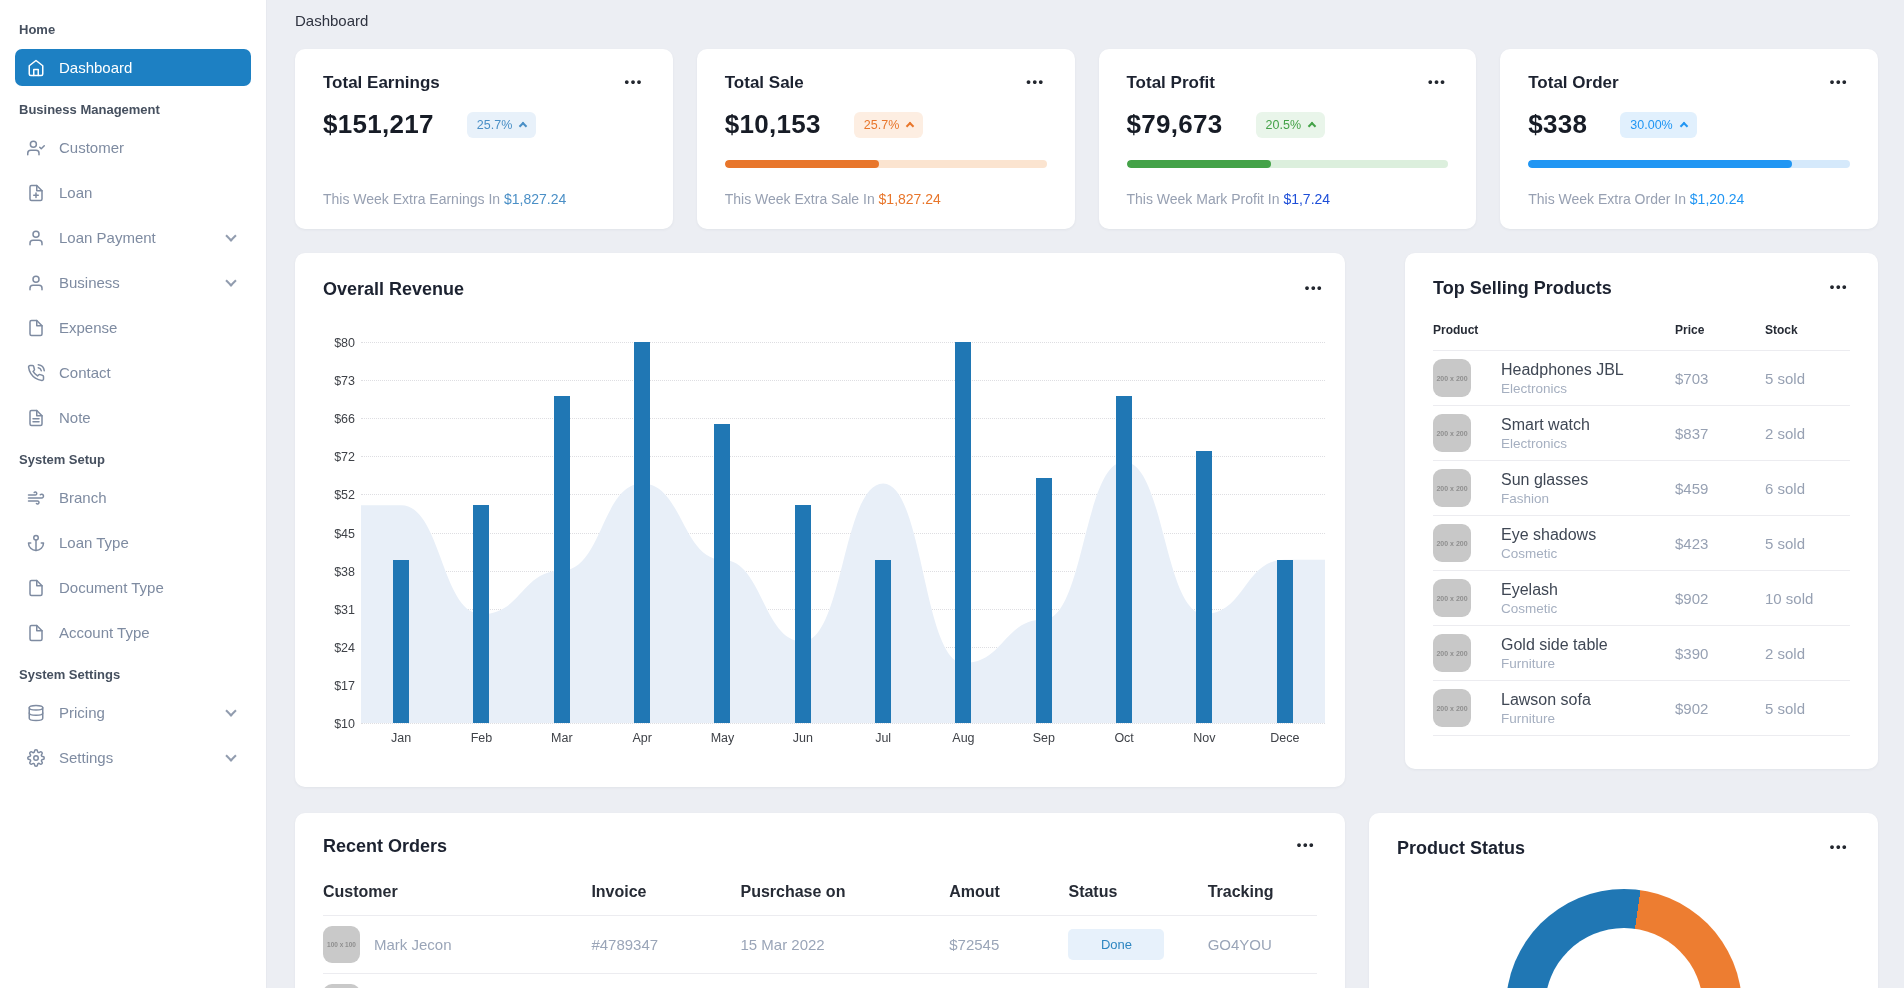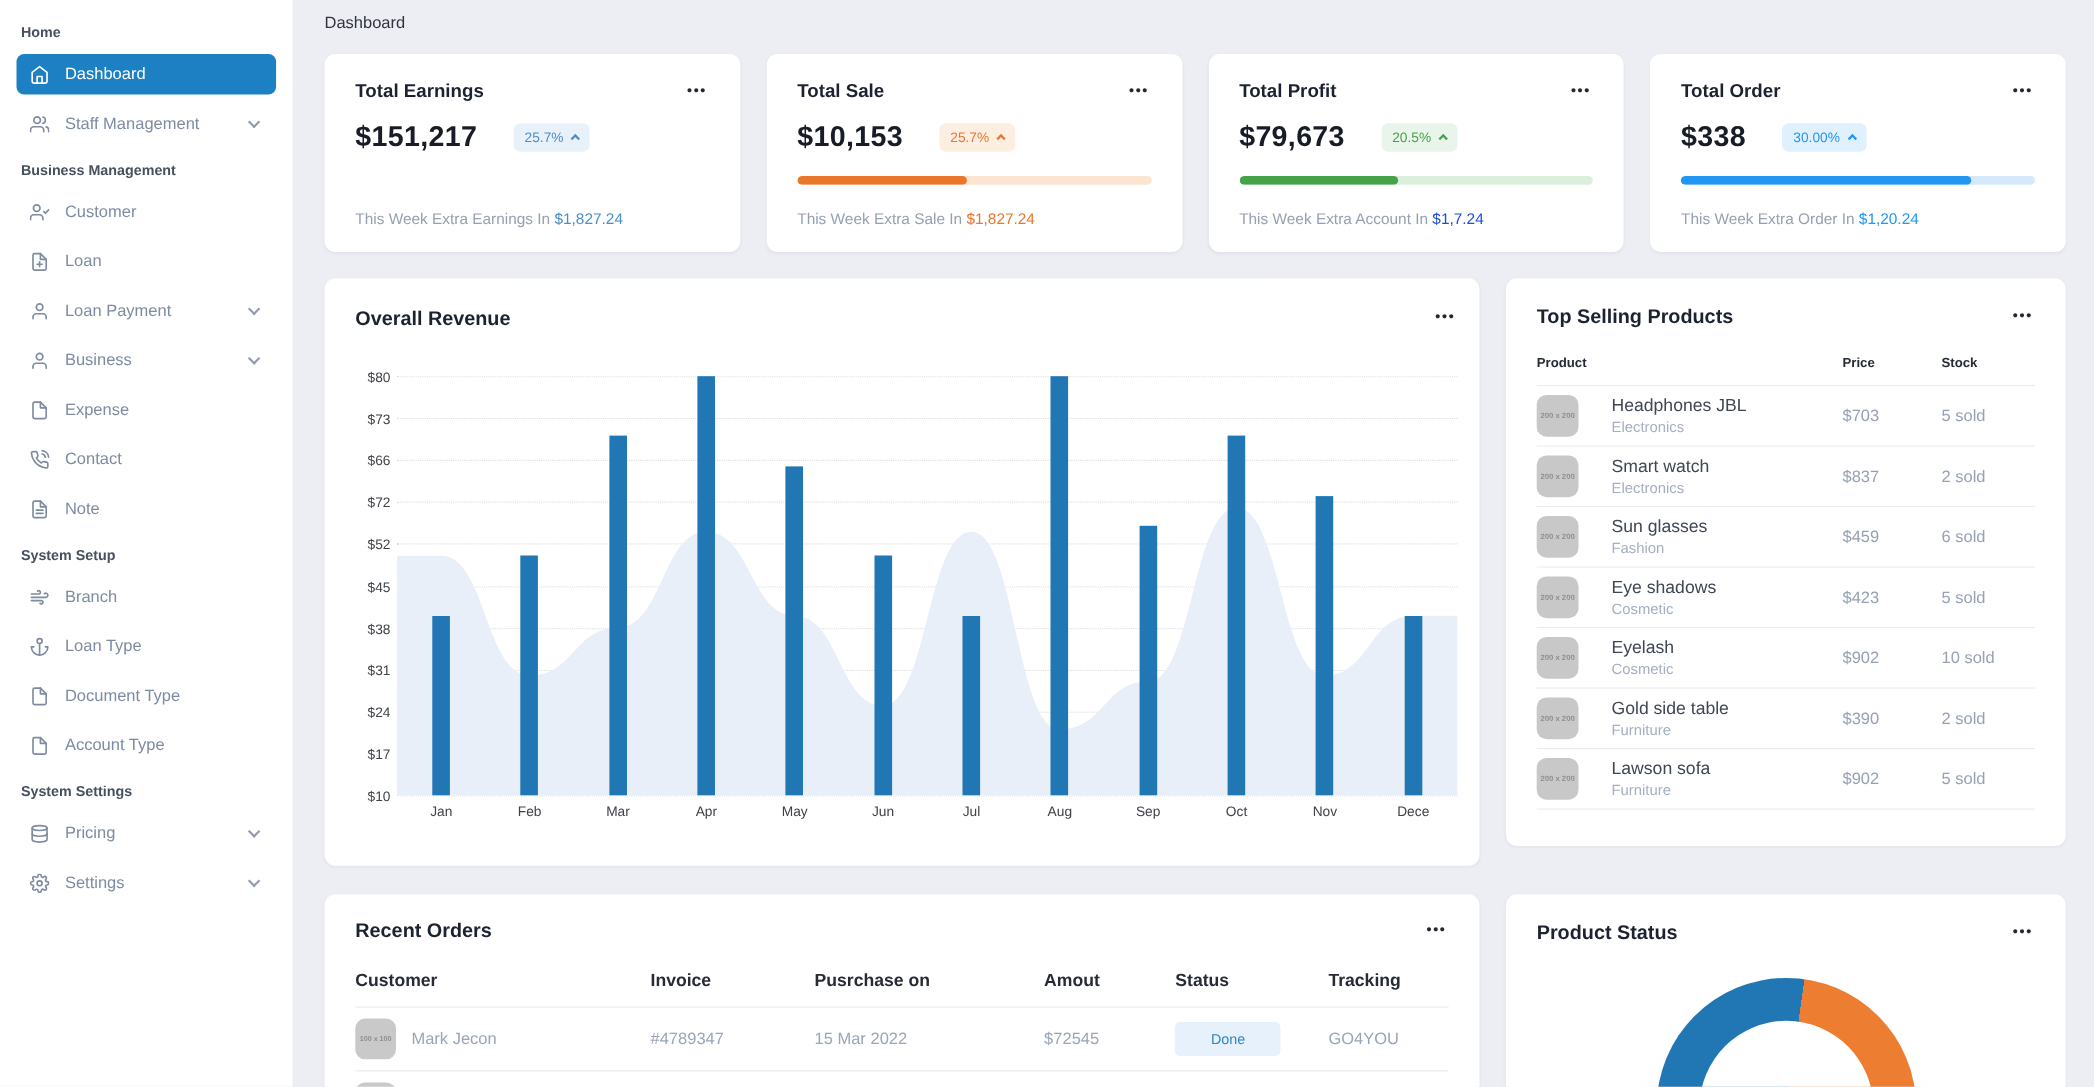--- a/index.html
+++ b/index.html
@@ -66,21 +66,21 @@
   .o-head { margin-top:26px; padding-bottom:14px; border-bottom:1px solid #ececf0;
             font-size:16px; font-weight:600; color:#262b35; }
   .o-row { padding:10px 0; border-bottom:1px solid #ececf0; font-size:15px; color:#9aa5b8; }
   .o-cust { display:flex; align-items:center; gap:14px; }
   .avatar { width:37px; height:37px; border-radius:9px; background:#c9c9c9; display:flex;
             align-items:center; justify-content:center; font-size:6.5px; font-weight:700; color:#8f8f8f; }
   .done-badge { background:#e7f1fb; color:#2e86c1; font-size:13px; padding:8px 0; width:96px;
                 text-align:center; border-radius:5px; display:inline-block; }
 
   
-  .products-card { height:516px; padding:25px 28px; }
+  .products-card { height:516px; padding:25px 28px;margin-left:36px; }
   .p-grid { display:grid; grid-template-columns:1fr 90px 85px; align-items:center; }
   .p-head { margin-top:24px; padding-bottom:13px; border-bottom:1px solid #ececf0;
             font-size:12px; font-weight:600; color:#262b35; }
   .p-row { padding:8px 0; border-bottom:1px solid #ececf0; font-size:15px; color:#97a1b3; }
   .p-prod { display:flex; align-items:center; gap:30px; }
   .thumb { width:38px; height:38px; min-width:38px; border-radius:9px; background:#c8c8c8; display:flex;
            align-items:center; justify-content:center; font-size:7px; font-weight:700; color:#8f8f8f; }
   .p-name { font-size:16px; color:#3f4754; }
   .p-cat { font-size:13.5px; color:#a5afc0; margin-top:2px; }
 
@@ -98,32 +98,20 @@
       <div class="s-section">Home</div>
       <div class="s-item active">
         <span class="s-icon">
           <svg width="18" height="18" viewBox="0 0 24 24" fill="none" stroke="currentColor" stroke-width="2" stroke-linecap="round" stroke-linejoin="round">
             <path d="M3 9l9-7 9 7v11a2 2 0 0 1-2 2H5a2 2 0 0 1-2-2z"></path>
             <polyline points="9 22 9 14 15 14 15 22"></polyline>
           </svg>
         </span>
         <span class="s-label">Dashboard</span>
       </div>
-      <div class="s-item">
-        <span class="s-icon">
-          <svg width="18" height="18" viewBox="0 0 24 24" fill="none" stroke="currentColor" stroke-width="2" stroke-linecap="round" stroke-linejoin="round">
-            <path d="M17 21v-2a4 4 0 0 0-4-4H5a4 4 0 0 0-4 4v2"></path>
-            <circle cx="9" cy="7" r="4"></circle>
-            <path d="M23 21v-2a4 4 0 0 0-3-3.87"></path>
-            <path d="M16 3.13a4 4 0 0 1 0 7.75"></path>
-          </svg>
-        </span>
-        <span class="s-label">Staff Management</span>
-        <span class="chev"></span>
-      </div>
       <div class="s-section">Business Management</div>
       <div class="s-item">
         <span class="s-icon">
           <svg width="18" height="18" viewBox="0 0 24 24" fill="none" stroke="currentColor" stroke-width="2" stroke-linecap="round" stroke-linejoin="round">
             <path d="M16 21v-2a4 4 0 0 0-4-4H5a4 4 0 0 0-4 4v2"></path>
             <circle cx="8.5" cy="7" r="4"></circle>
             <polyline points="17 11 19 13 23 9"></polyline>
           </svg>
         </span>
         <span class="s-label">Customer</span>
@@ -284,21 +272,21 @@
             <span class="scard-title">Total Profit</span>
             <button class="dots">•••</button>
           </div>
           <div class="val-row">
             <span class="sval">$79,673</span>
             <span class="sbadge" style="background: rgb(233, 245, 234); color: rgb(68, 162, 72);">20.5%<i class="up"></i></span>
           </div>
           <div class="track" style="background: rgb(220, 239, 221);">
             <div class="fill" style="width: 45%; background: rgb(68, 162, 72);"></div>
           </div>
-          <div class="snote"><span>This Week Extra Account In </span><b style="color: #1d4ed8;">$1,7.24</b></div>
+          <div class="snote"><span>This Week Mark Profit In </span><b style="color: #1d4ed8;">$1,7.24</b></div>
         </section>
         <section class="card scard">
           <div class="scard-head">
             <span class="scard-title">Total Order</span>
             <button class="dots">•••</button>
           </div>
           <div class="val-row">
             <span class="sval">$338</span>
             <span class="sbadge" style="background: rgb(225, 240, 253); color: rgb(33, 150, 243);">30.00%<i class="up"></i></span>
           </div>

